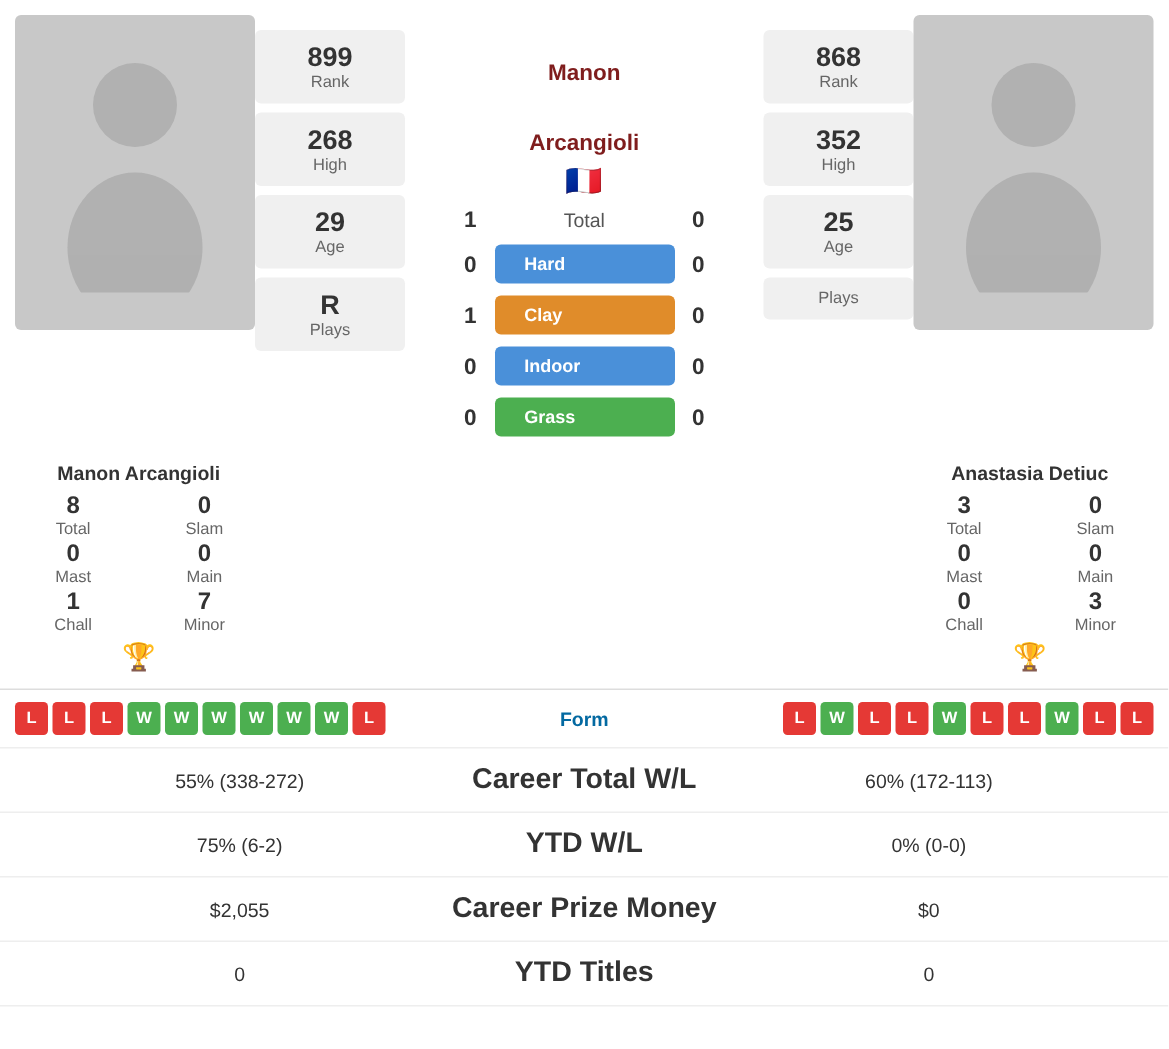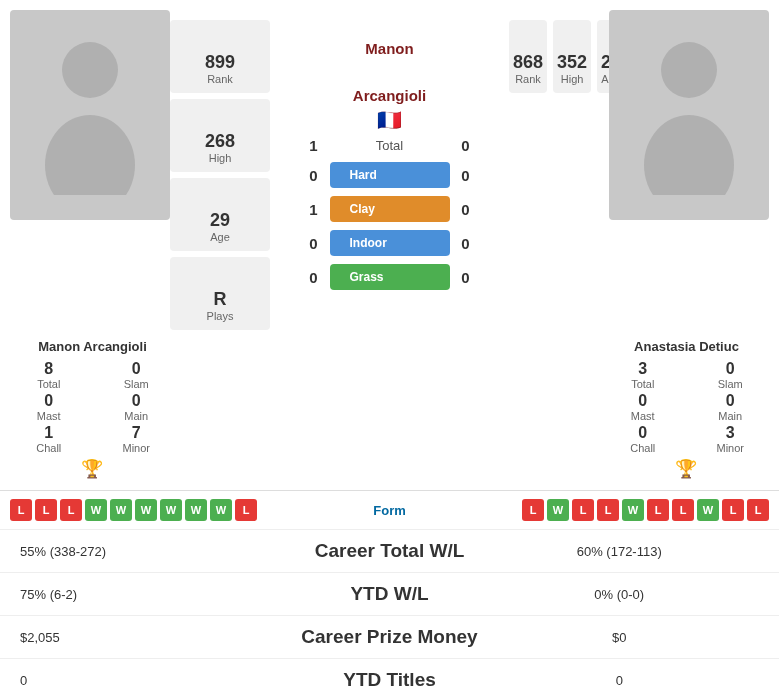--- a/index.html
+++ b/index.html
@@ -170,21 +170,21 @@
 
     .stat-row {
       display: flex;
       align-items: center;
       padding: 10px 20px;
       border-bottom: 1px solid #eee;
     }
 
     .stat-row-left {
       flex: 1;
-      text-align: left;
+      text-align: center;
       color: #333;
     }
 
     .stat-row-label {
       width: 180px;
       text-align: center;
       font-weight: bold;
       color: #333;
       font-size: 19px;
     }
@@ -209,38 +209,37 @@
     .left-stats-col {
       display: flex;
       flex-direction: column;
       gap: 6px;
       width: 100px;
       padding-top: 10px;
     }
 
     .right-stats-col {
       display: flex;
-      flex-direction: row;
+      flex-direction: column;
       gap: 6px;
       width: 100px;
       padding-top: 10px;
     }
 
     .stat-box {
       background: #f0f0f0;
       border-radius: 4px;
       text-align: center;
       padding: 8px 4px;
     }
 
     .stat-box-val {
       font-size: 18px;
       font-weight: bold;
       color: #333;
-      margin-top: 24px;
     }
 
     .stat-box-lbl {
       font-size: 11px;
       color: #666;
     }
 
     .center-col {
       flex: 1;
       display: flex;

